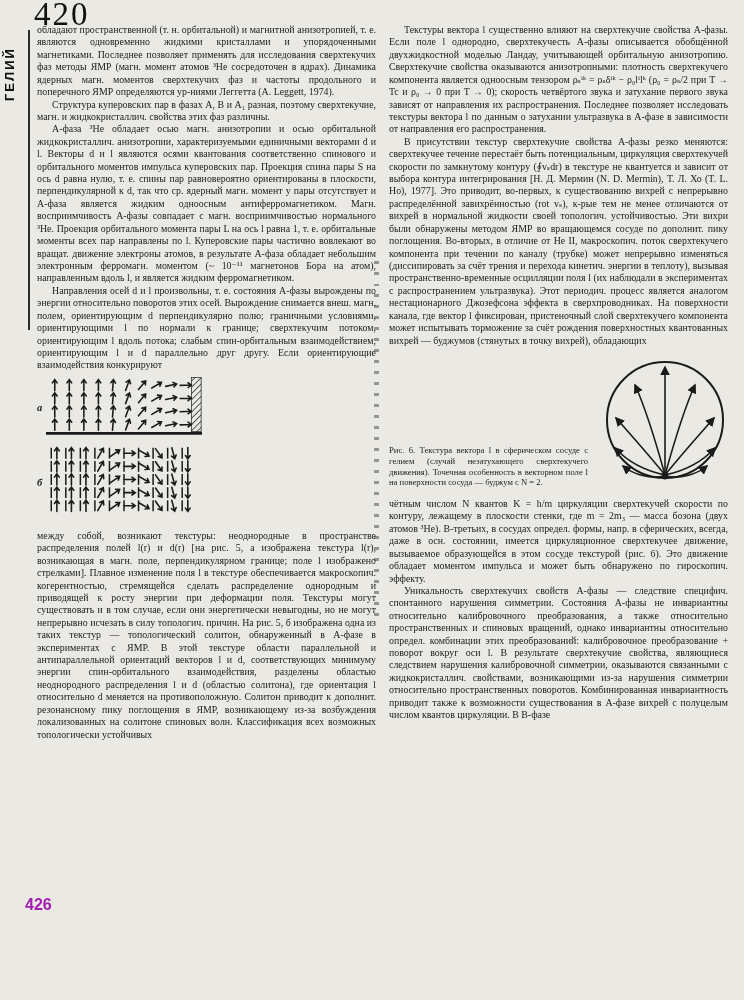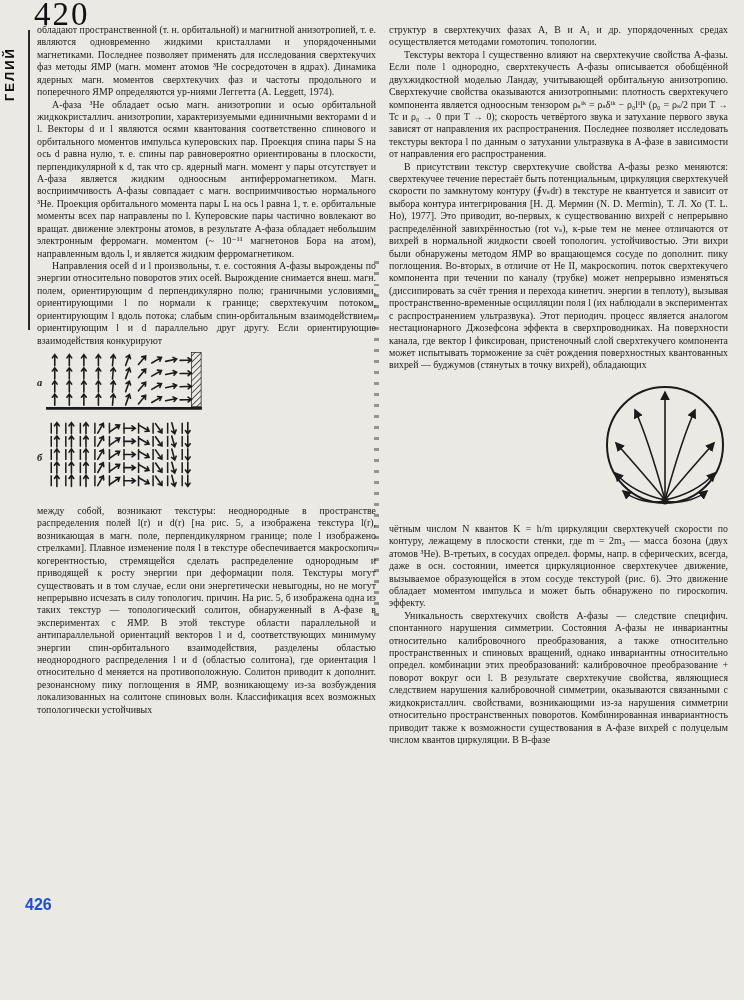--- a/index.html
+++ b/index.html
@@ -48,34 +48,35 @@
   
   .fig6{display:flex;margin:7px 0 4px;}
   .fig6-cap{
     width:208px;padding-right:9px;box-sizing:border-box;
     font-size:8.6px;line-height:10.7px;align-self:flex-end;margin-bottom:6px;text-align:justify;
   }
   .fig6-art{flex:1;display:flex;justify-content:flex-end;}
   .page-num-bottom{
     position:absolute;left:25px;top:896px;
     font-family:"Liberation Sans","DejaVu Sans",sans-serif;
-    font-weight:bold;font-size:16px;color:#1d4ed8;
+    font-weight:bold;font-size:16px;color:#a21caf;
   }
 </style>
 </head>
 <body>
 
 <div class="page-num-top">420</div>
 
 <div class="margin-label">ГЕЛИЙ</div>
 <div class="rule-v"></div>
 <div class="gutter-marks"></div>
 
 <div class="col col-left">
   <p class="cont">обладают пространственной (т. н. орбитальной) и магнитной анизотропией, т. е. являются одновременно жидкими кристаллами и упорядоченными магнетиками. Последнее позволяет применять для исследования сверхтекучих фаз методы ЯМР (магн. момент атомов ³He сосредоточен в ядрах). Динамика ядерных магн. моментов сверхтекучих фаз и частоты продольного и поперечного ЯМР определяются ур-ниями Леггетта (A. Leggett, 1974).</p>
+  <p>Структура куперовских пар в фазах A, B и A₁ разная, поэтому сверхтекучие, магн. и жидкокристаллич. свойства этих фаз различны.</p>
   <p>A-фаза ³He обладает осью магн. анизотропии и осью орбитальной жидкокристаллич. анизотропии, характеризуемыми единичными векторами d и l. Векторы d и l являются осями квантования соответственно спинового и орбитального моментов импульса куперовских пар. Проекция спина пары S на ось d равна нулю, т. е. спины пар равновероятно ориентированы в плоскости, перпендикулярной к d, так что ср. ядерный магн. момент у пары отсутствует и A-фаза является жидким одноосным антиферромагнетиком. Магн. восприимчивость A-фазы совпадает с магн. восприимчивостью нормального ³He. Проекция орбитального момента пары L на ось l равна 1, т. е. орбитальные моменты всех пар направлены по l. Куперовские пары частично вовлекают во вращат. движение электроны атомов, в результате A-фаза обладает небольшим электронным ферромагн. моментом (~ 10⁻¹¹ магнетонов Бора на атом), направленным вдоль l, и является жидким ферромагнетиком.</p>
   <p>Направления осей d и l произвольны, т. е. состояния A-фазы вырождены по энергии относительно поворотов этих осей. Вырождение снимается внеш. магн. полем, ориентирующим d перпендикулярно полю; граничными условиями, ориентирующими l по нормали к границе; сверхтекучим потоком, ориентирующим l вдоль потока; слабым спин-орбитальным взаимодействием, ориентирующим l и d параллельно друг другу. Если ориентирующие взаимодействия конкурируют</p>
 
   <div class="fig5">
     <div class="panels">
       <div class="panel-row">
         <span class="panel-label">a</span>
         <svg width="156" height="62" viewBox="0 0 178 70">
           <defs>
             <pattern id="hatch" width="5" height="5" patternUnits="userSpaceOnUse" patternTransform="rotate(45)">
@@ -231,25 +232,25 @@
             <path d="M0,6.4 L0,-6.4 M-2.7,-2.7 L0,-6.4 L2.7,-2.7" fill="none" stroke="#1b1b1b" stroke-width="1.8" stroke-linecap="round" transform="translate(161.8,69) rotate(180)"></path>
           </svg>
       </div>
     </div>
   </div>
 
   <p class="cont">между собой, возникают текстуры: неоднородные в пространстве распределения полей l(r) и d(r) [на рис. 5, a изображена текстура l(r), возникающая в магн. поле, перпендикулярном границе; поле l изображено стрелками]. Плавное изменение поля l в текстуре обеспечивается макроскопич. когерентностью, стремящейся сделать распределение однородным и приводящей к росту энергии при деформации поля. Текстуры могут существовать и в том случае, если они энергетически невыгодны, но не могут непрерывно исчезать в силу топологич. причин. На рис. 5, б изображена одна из таких текстур — топологический солитон, обнаруженный в A-фазе в экспериментах с ЯМР. В этой текстуре области параллельной и антипараллельной ориентаций векторов l и d, соответствующих минимуму энергии спин-орбитального взаимодействия, разделены областью неоднородного распределения l и d (областью солитона), где ориентация l относительно d меняется на противоположную. Солитон приводит к дополнит. резонансному пику поглощения в ЯМР, возникающему из-за возбуждения локализованных на солитоне спиновых волн. Классификация всех возможных топологически устойчивых</p>
 </div>
 
 <div class="col col-right">
-  <p class="cont">структур в сверхтекучих фазах A, B и A₁ и др. упорядоченных средах осуществляется методами гомотопич. топологии.</p>
   <p>Текстуры вектора l существенно влияют на сверхтекучие свойства A-фазы. Если поле l однородно, сверхтекучесть A-фазы описывается обобщённой двухжидкостной моделью Ландау, учитывающей орбитальную анизотропию. Сверхтекучие свойства оказываются анизотропными: плотность сверхтекучего компонента является одноосным тензором ρₛⁱᵏ = ρₛδⁱᵏ − ρ₀lⁱlᵏ (ρ₀ = ρₛ/2 при T → Tc и ρ₀ → 0 при T → 0); скорость четвёртого звука и затухание первого звука зависят от направления их распространения. Последнее позволяет исследовать текстуры вектора l по данным о затухании ультразвука в A-фазе в зависимости от направления его распространения.</p>
   <p>В присутствии текстур сверхтекучие свойства A-фазы резко меняются: сверхтекучее течение перестаёт быть потенциальным, циркуляция сверхтекучей скорости по замкнутому контуру (∮vₛdr) в текстуре не квантуется и зависит от выбора контура интегрирования [Н. Д. Мермин (N. D. Mermin), Т. Л. Хо (T. L. Ho), 1977]. Это приводит, во-первых, к существованию вихрей с непрерывно распределённой завихрённостью (rot vₛ), к-рые тем не менее отличаются от вихрей в нормальной жидкости своей топологич. устойчивостью. Эти вихри были обнаружены методом ЯМР во вращающемся сосуде по дополнит. пику поглощения. Во-вторых, в отличие от He II, макроскопич. поток сверхтекучего компонента при течении по каналу (трубке) может непрерывно изменяться (диссипировать за счёт трения и перехода кинетич. энергии в теплоту), вызывая пространственно-временные осцилляции поля l (их наблюдали в экспериментах с распространением ультразвука). Этот периодич. процесс является аналогом нестационарного Джозефсона эффекта в сверхпроводниках. На поверхности канала, где вектор l фиксирован, пристеночный слой сверхтекучего компонента может испытывать торможение за счёт рождения поверхностных квантованных вихрей — буджумов (стянутых в точку вихрей), обладающих</p>
 
   <div class="fig6">
+    <div class="fig6-cap">Рис. 6. Текстура вектора l в сферическом сосуде с гелием (случай незатухающего сверхтекучего движения). Точечная особенность в векторном поле l на поверхности сосуда — буджум с N = 2.</div>
     <div class="fig6-art">
       <svg width="126" height="140" viewBox="0 0 126 140">
         <defs>
           <marker id="ah" markerWidth="7" markerHeight="7" refX="5" refY="3" orient="auto">
             <path d="M0,0 L6,3 L0,6 z" fill="#1b1b1b"></path>
           </marker>
         </defs>
         <circle cx="63" cy="66" r="58" fill="none" stroke="#1b1b1b" stroke-width="2"></circle>
         <g fill="none" stroke="#1b1b1b" stroke-width="1.6">
           <path d="M63,121 L63,13" marker-end="url(#ah)"></path>

